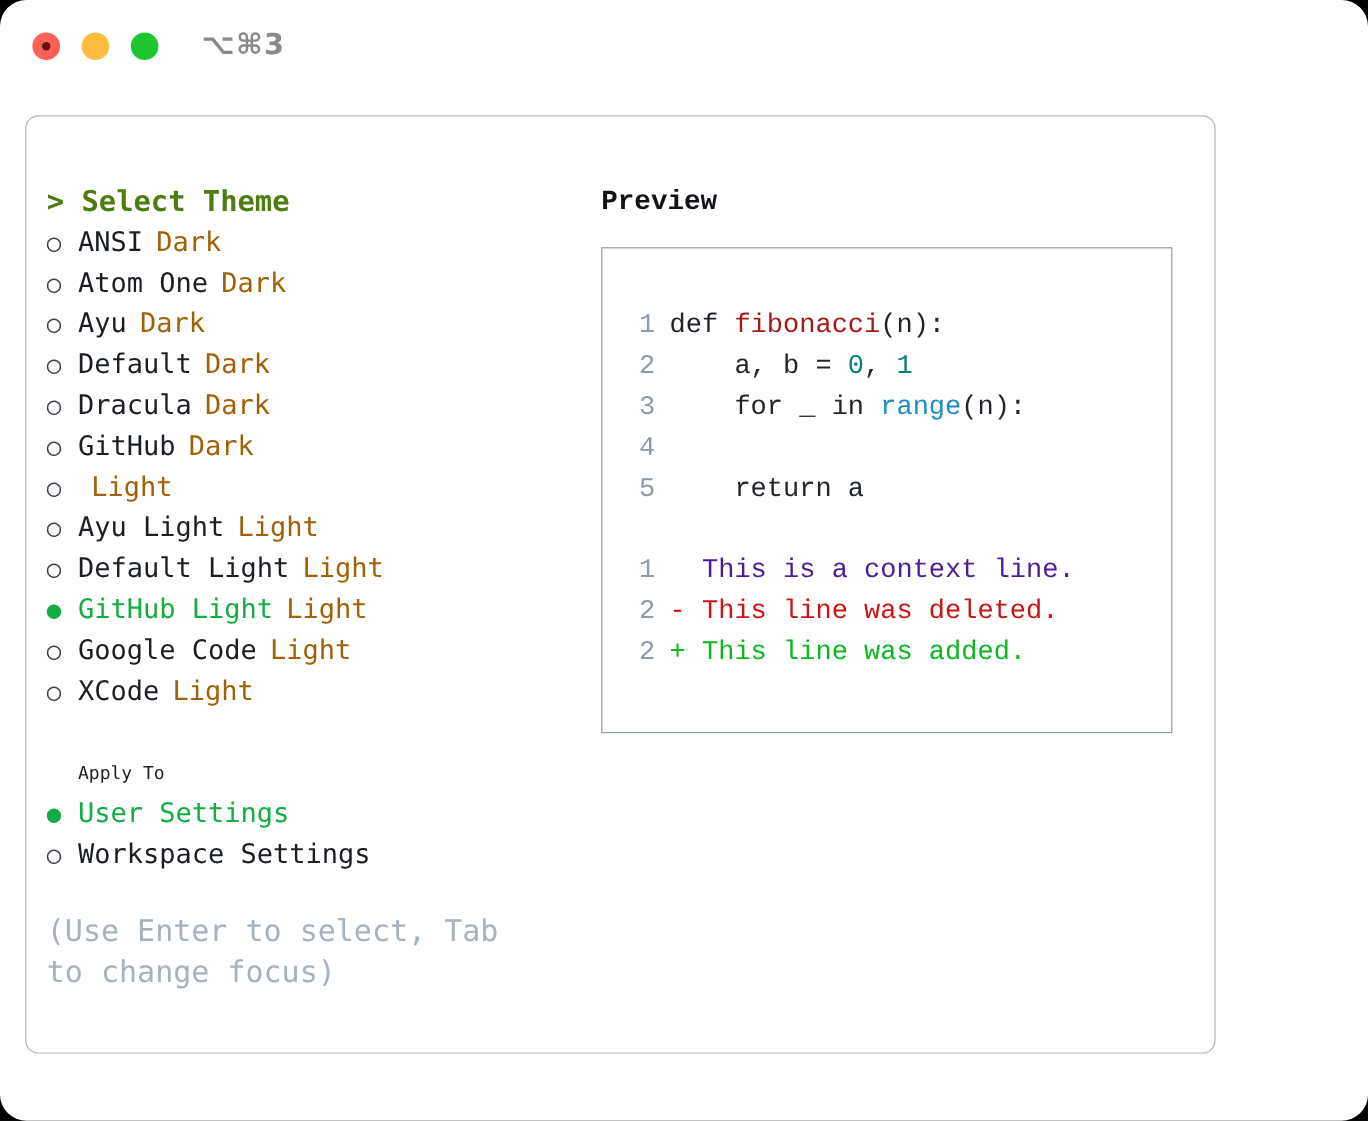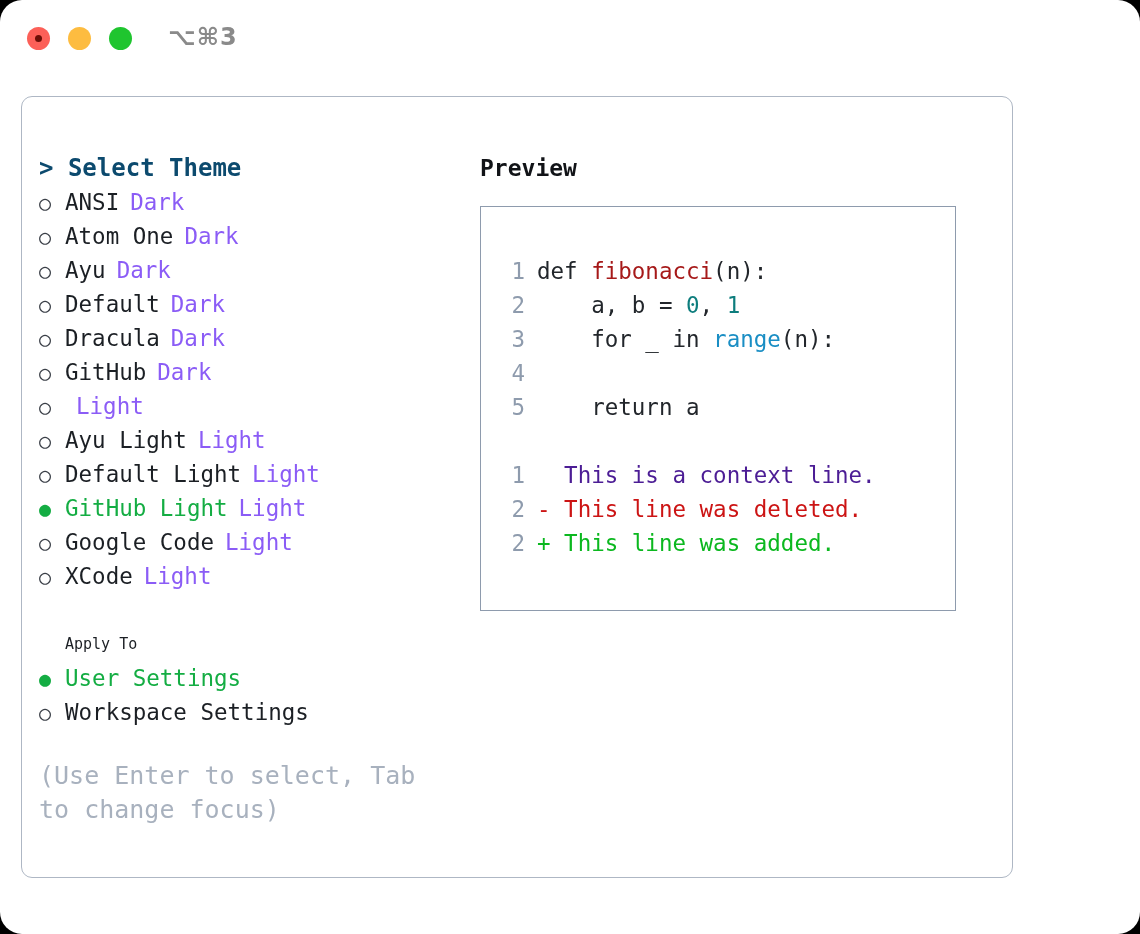--- a/index.html
+++ b/index.html
@@ -89,21 +89,21 @@
   
   .left-col {
     position: absolute;
     left: 17px;
     top: 54px;
     width: 440px;
   }
   .list-header {
     font-size: 24px;
     font-weight: bold;
-    color: #0c4a6e;
+    color: #4d7c0f;
     line-height: 34px;
     white-space: pre;
     letter-spacing: 0px;
   }
   .theme-row {
     display: flex;
     align-items: baseline;
     line-height: 34px;
     height: 34px;
     font-size: 22.5px;
@@ -112,21 +112,21 @@
   .marker {
     width: 26px;
     display: inline-block;
     flex: 0 0 26px;
     font-size: 20px;
     color: #3a3f47;
   }
   .marker.sel { color: #14ad43; }
   .theme-name { color: #1b1f24; }
   .theme-row.selected .theme-name { color: #14ad43; }
-  .theme-cat  { color: #8b5cf6; margin-left: 11px; }
+  .theme-cat  { color: #a16207; margin-left: 11px; }
 
   .section-gap { height: 34px; }
 
   .apply-header {
     font-size: 15px;
     color: #1b1f24;
     line-height: 34px;
     height: 34px;
     padding-left: 26px;
     white-space: pre;
@@ -137,23 +137,24 @@
     font-size: 25px;
     line-height: 34px;
     color: #a8b1be;
     width: 400px;
     white-space: pre-wrap;
   }
 
   
   .right-col {
     position: absolute;
-    left: 458px;
+    left: 479px;
     top: 54px;
     width: 500px;
+    font-family: Liberation Mono, monospace;
   }
   .preview-title {
     font-size: 23px;
     font-weight: bold;
     color: #111317;
     line-height: 34px;
     white-space: pre;
   }
   .preview-box {
     margin-top: 21px;

